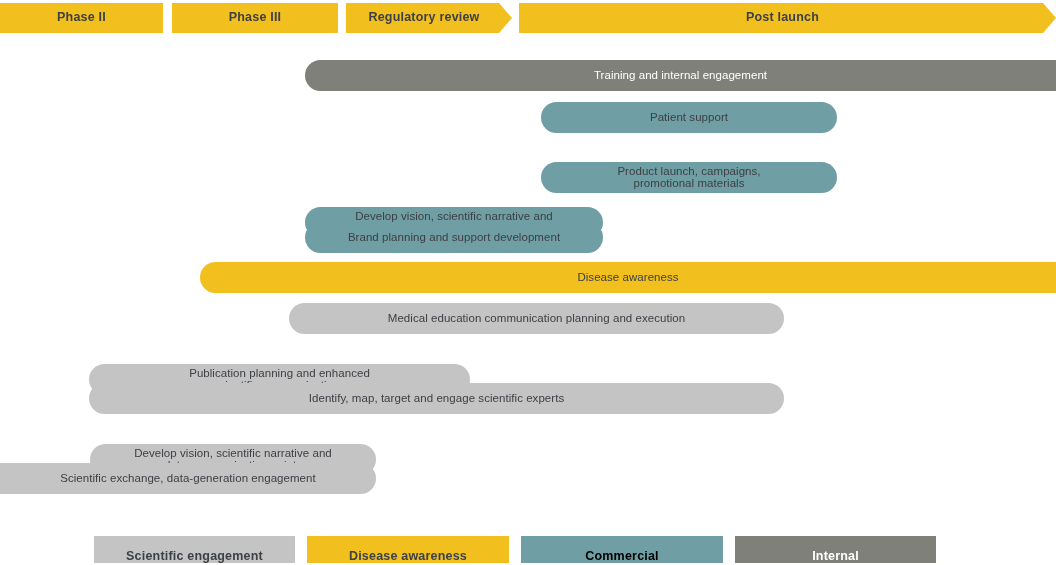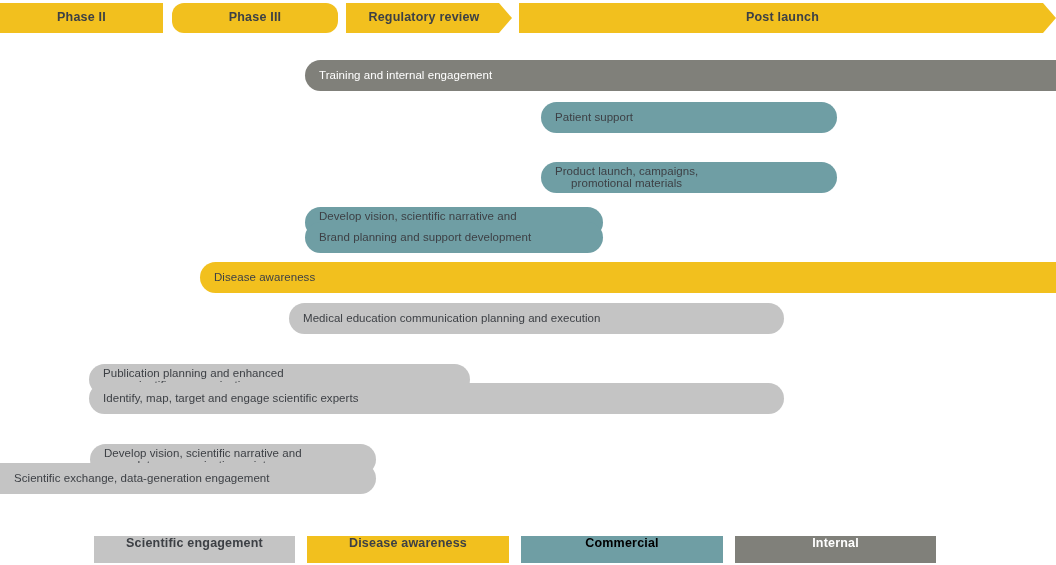--- a/index.html
+++ b/index.html
@@ -53,21 +53,21 @@
     top: 0;
     width: 1056px;
     height: 510px;
   }
   .pill {
     position: absolute;
     height: 31px;
     border-radius: 16px;
     display: flex;
     align-items: center;
-    justify-content: flex-start;
+    justify-content: center;
     box-sizing: border-box;
     padding: 0 14px;
     font-size: 11.5px;
     line-height: 11.6px;
     text-align: center;
     white-space: pre-line;
     letter-spacing: .05px;
   }
   .pill.two-line { line-height: 11.4px; margin-top: 21px; }
 
@@ -81,37 +81,37 @@
     left: 0;
     top: 536px;
     width: 1056px;
     height: 27px;
   }
   .legend-item {
     position: absolute;
     top: 0;
     height: 27px;
     display: flex;
-    align-items: flex-start;
+    align-items: flex-end;
     justify-content: center;
     font-size: 12.5px;
     font-weight: bold;
     letter-spacing: .2px;
     box-sizing: border-box;
     text-align: center;
   }
 </style>
 </head>
 <body>
 
 <div id="phase-header">
     <div class="phase" style="left: 0px; width: 163px;">
       <span>Phase II</span>
     </div>
-    <div class="phase" style="left: 172px; width: 166px; border-radius: 12px;">
+    <div class="phase" style="left: 172px; width: 166px;">
       <span>Phase III</span>
     </div>
     <div class="phase arrow" style="left: 346px; width: 166px;">
       <span>Regulatory review</span>
     </div>
     <div class="phase arrow" style="left: 519px; width: 537px;">
       <span>Post launch</span>
     </div>
   </div>
 

